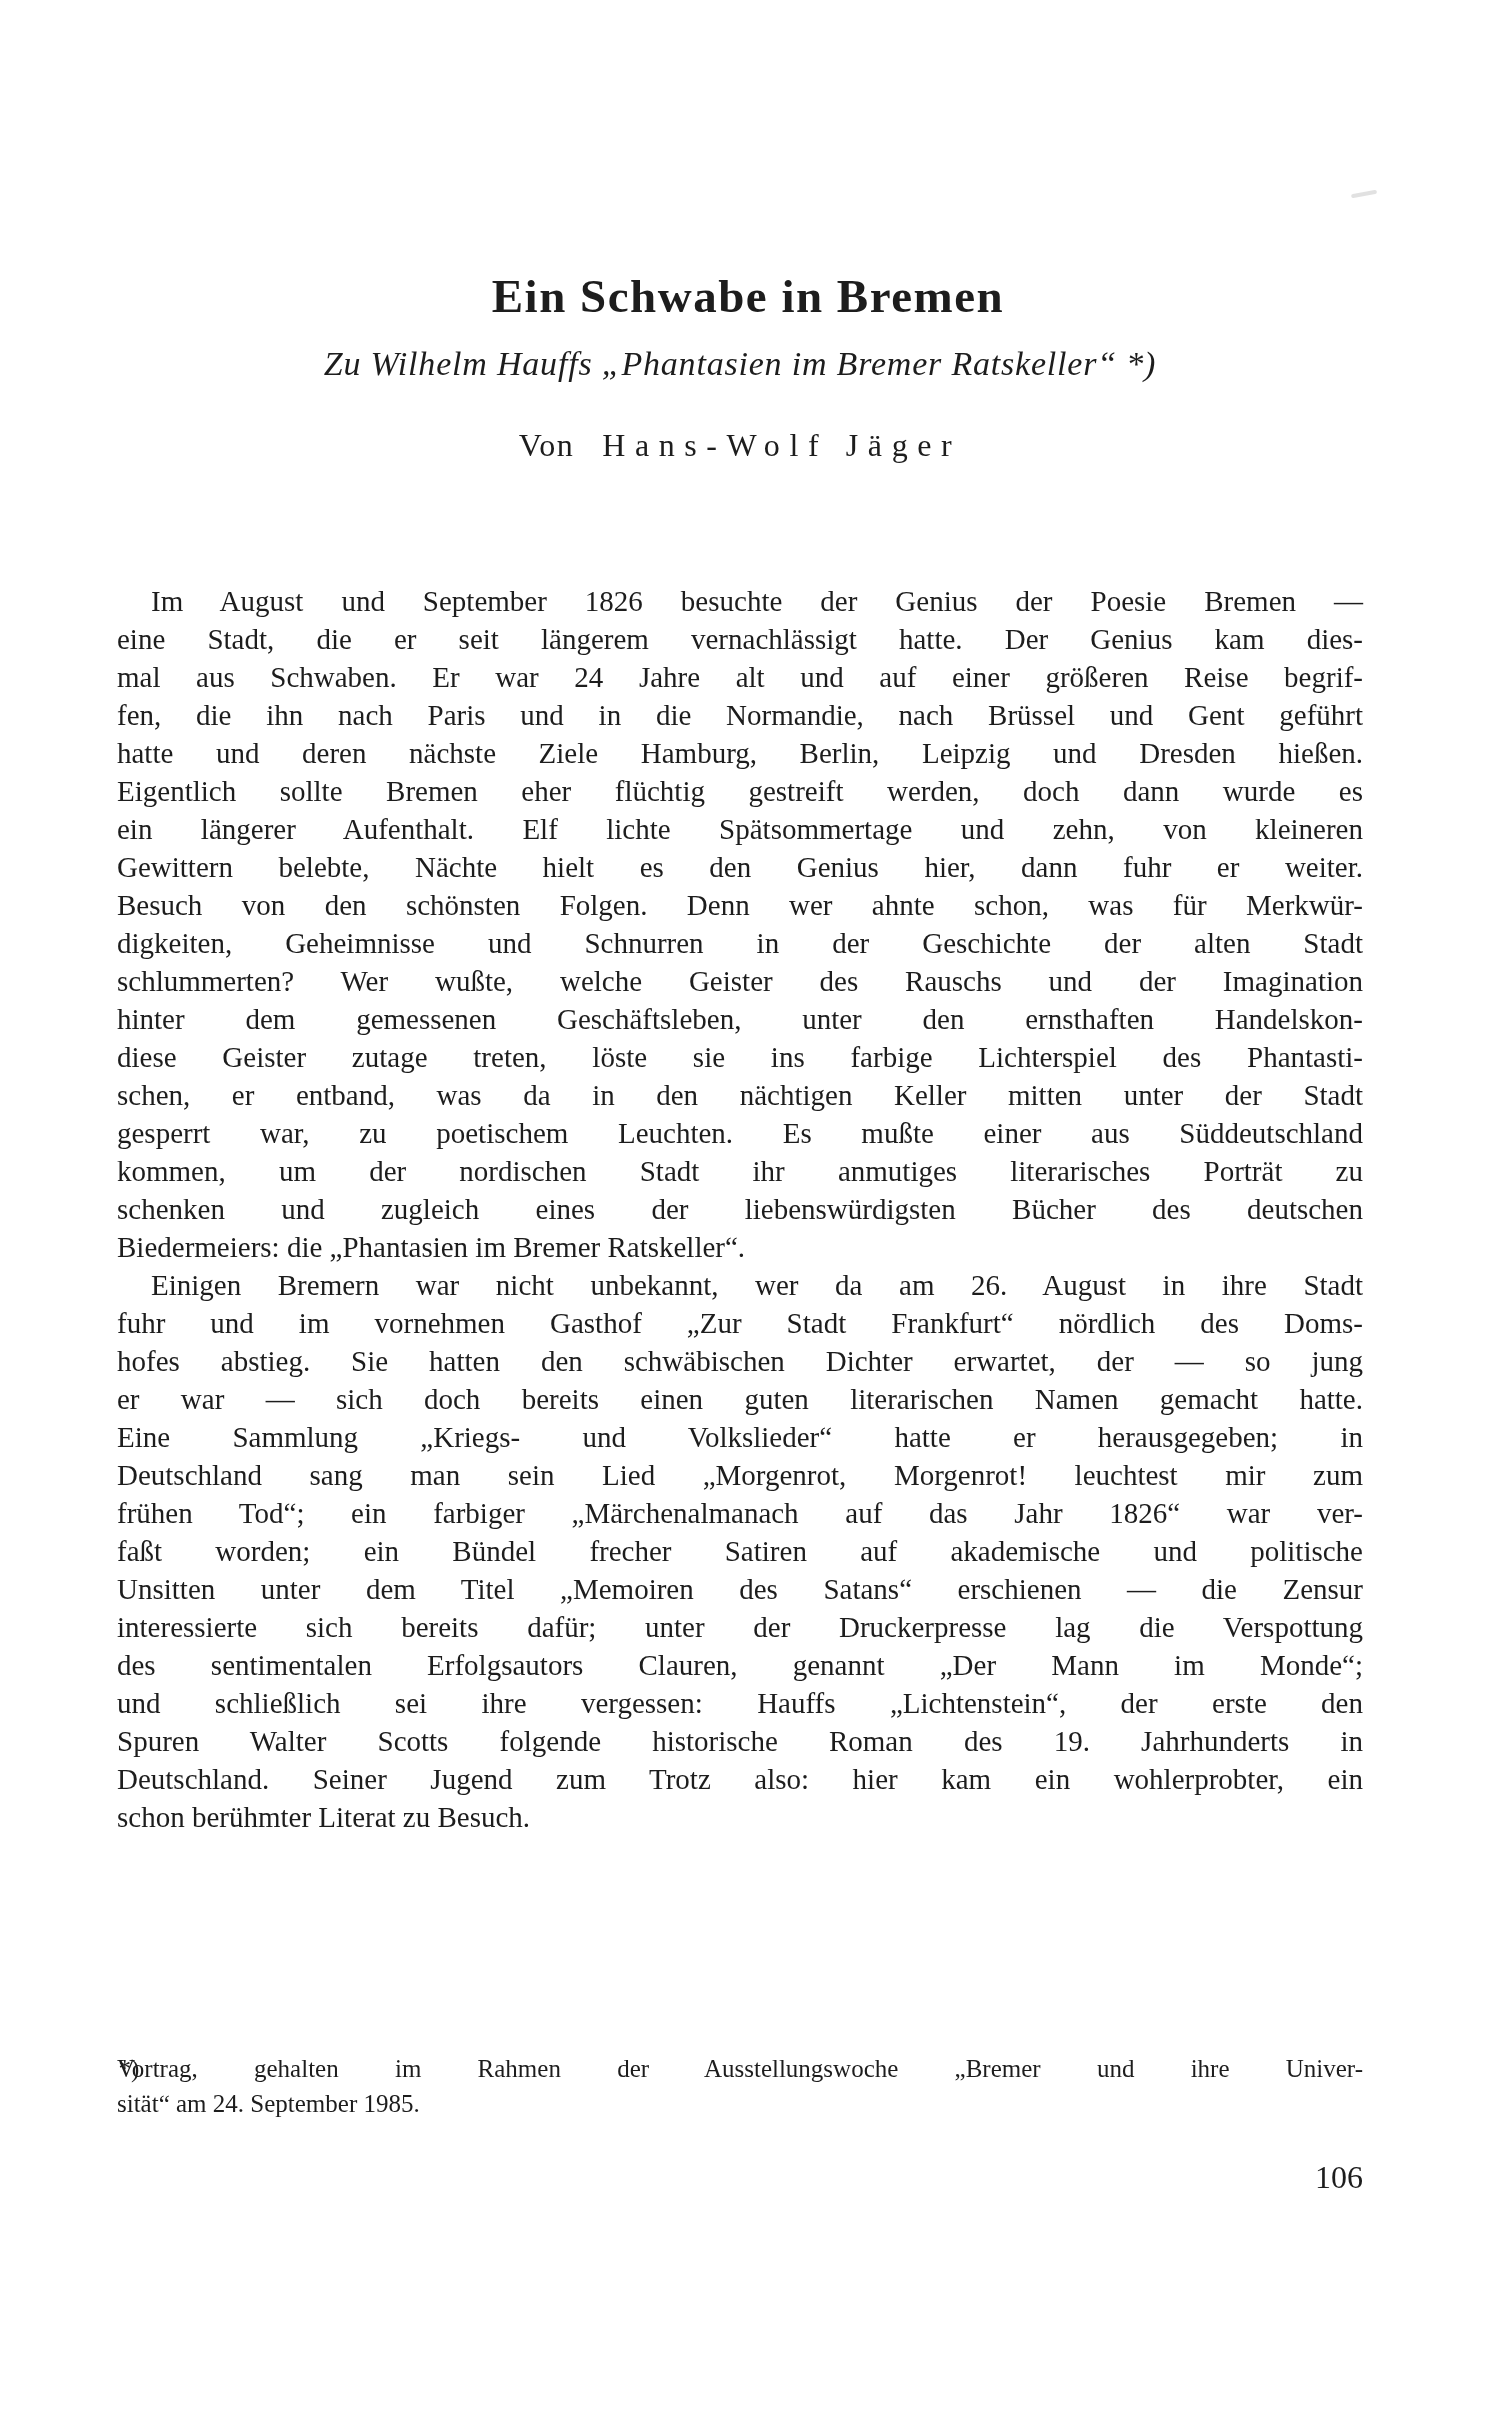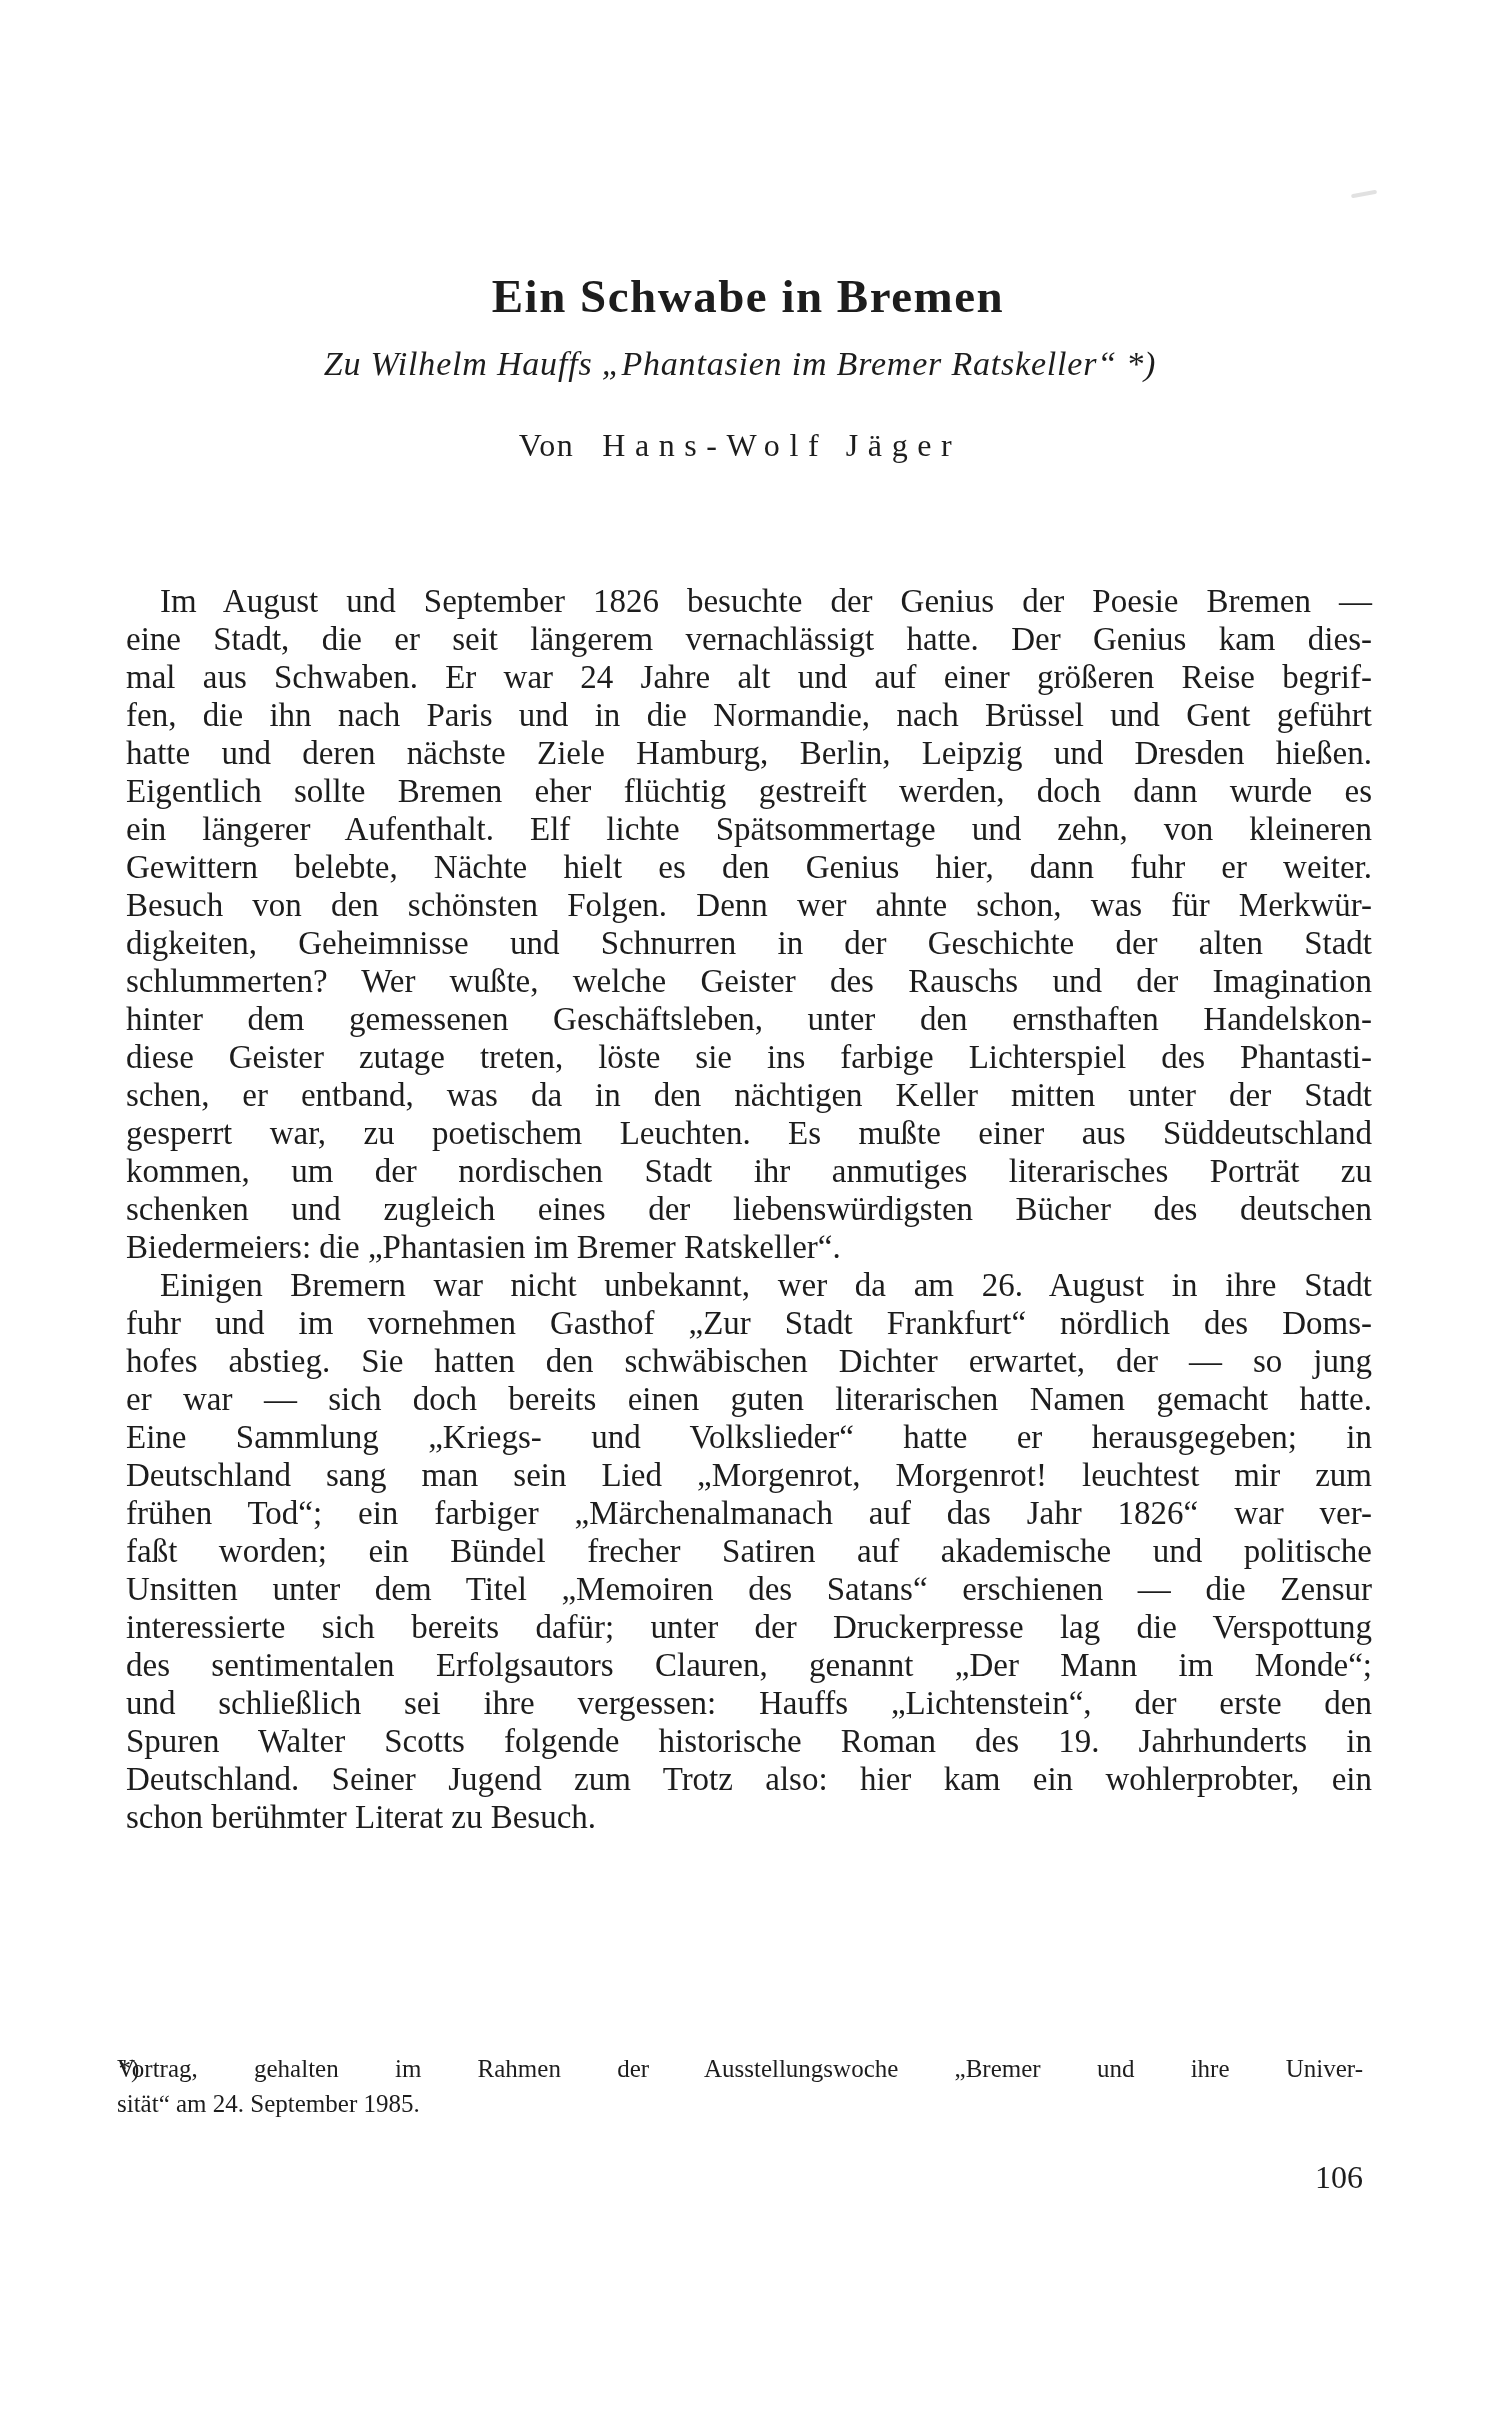--- a/index.html
+++ b/index.html
@@ -53,23 +53,23 @@
     line-height: 35px;
     letter-spacing: 1.5px;
   }
   .byline .name {
     letter-spacing: 0.30em;
     margin-left: 28px;
   }
   .bodytext {
     position: absolute;
     top: 582px;
-    left: 126px;
+    left: 117px;
     width: 1246px;
-    font-size: 33px;
+    font-size: 29px;
     line-height: 38px;
   }
   .line {
     text-align: justify;
     text-align-last: justify;
     -moz-text-align-last: justify;
     white-space: normal;
   }
   .line.last {
     text-align-last: left;

